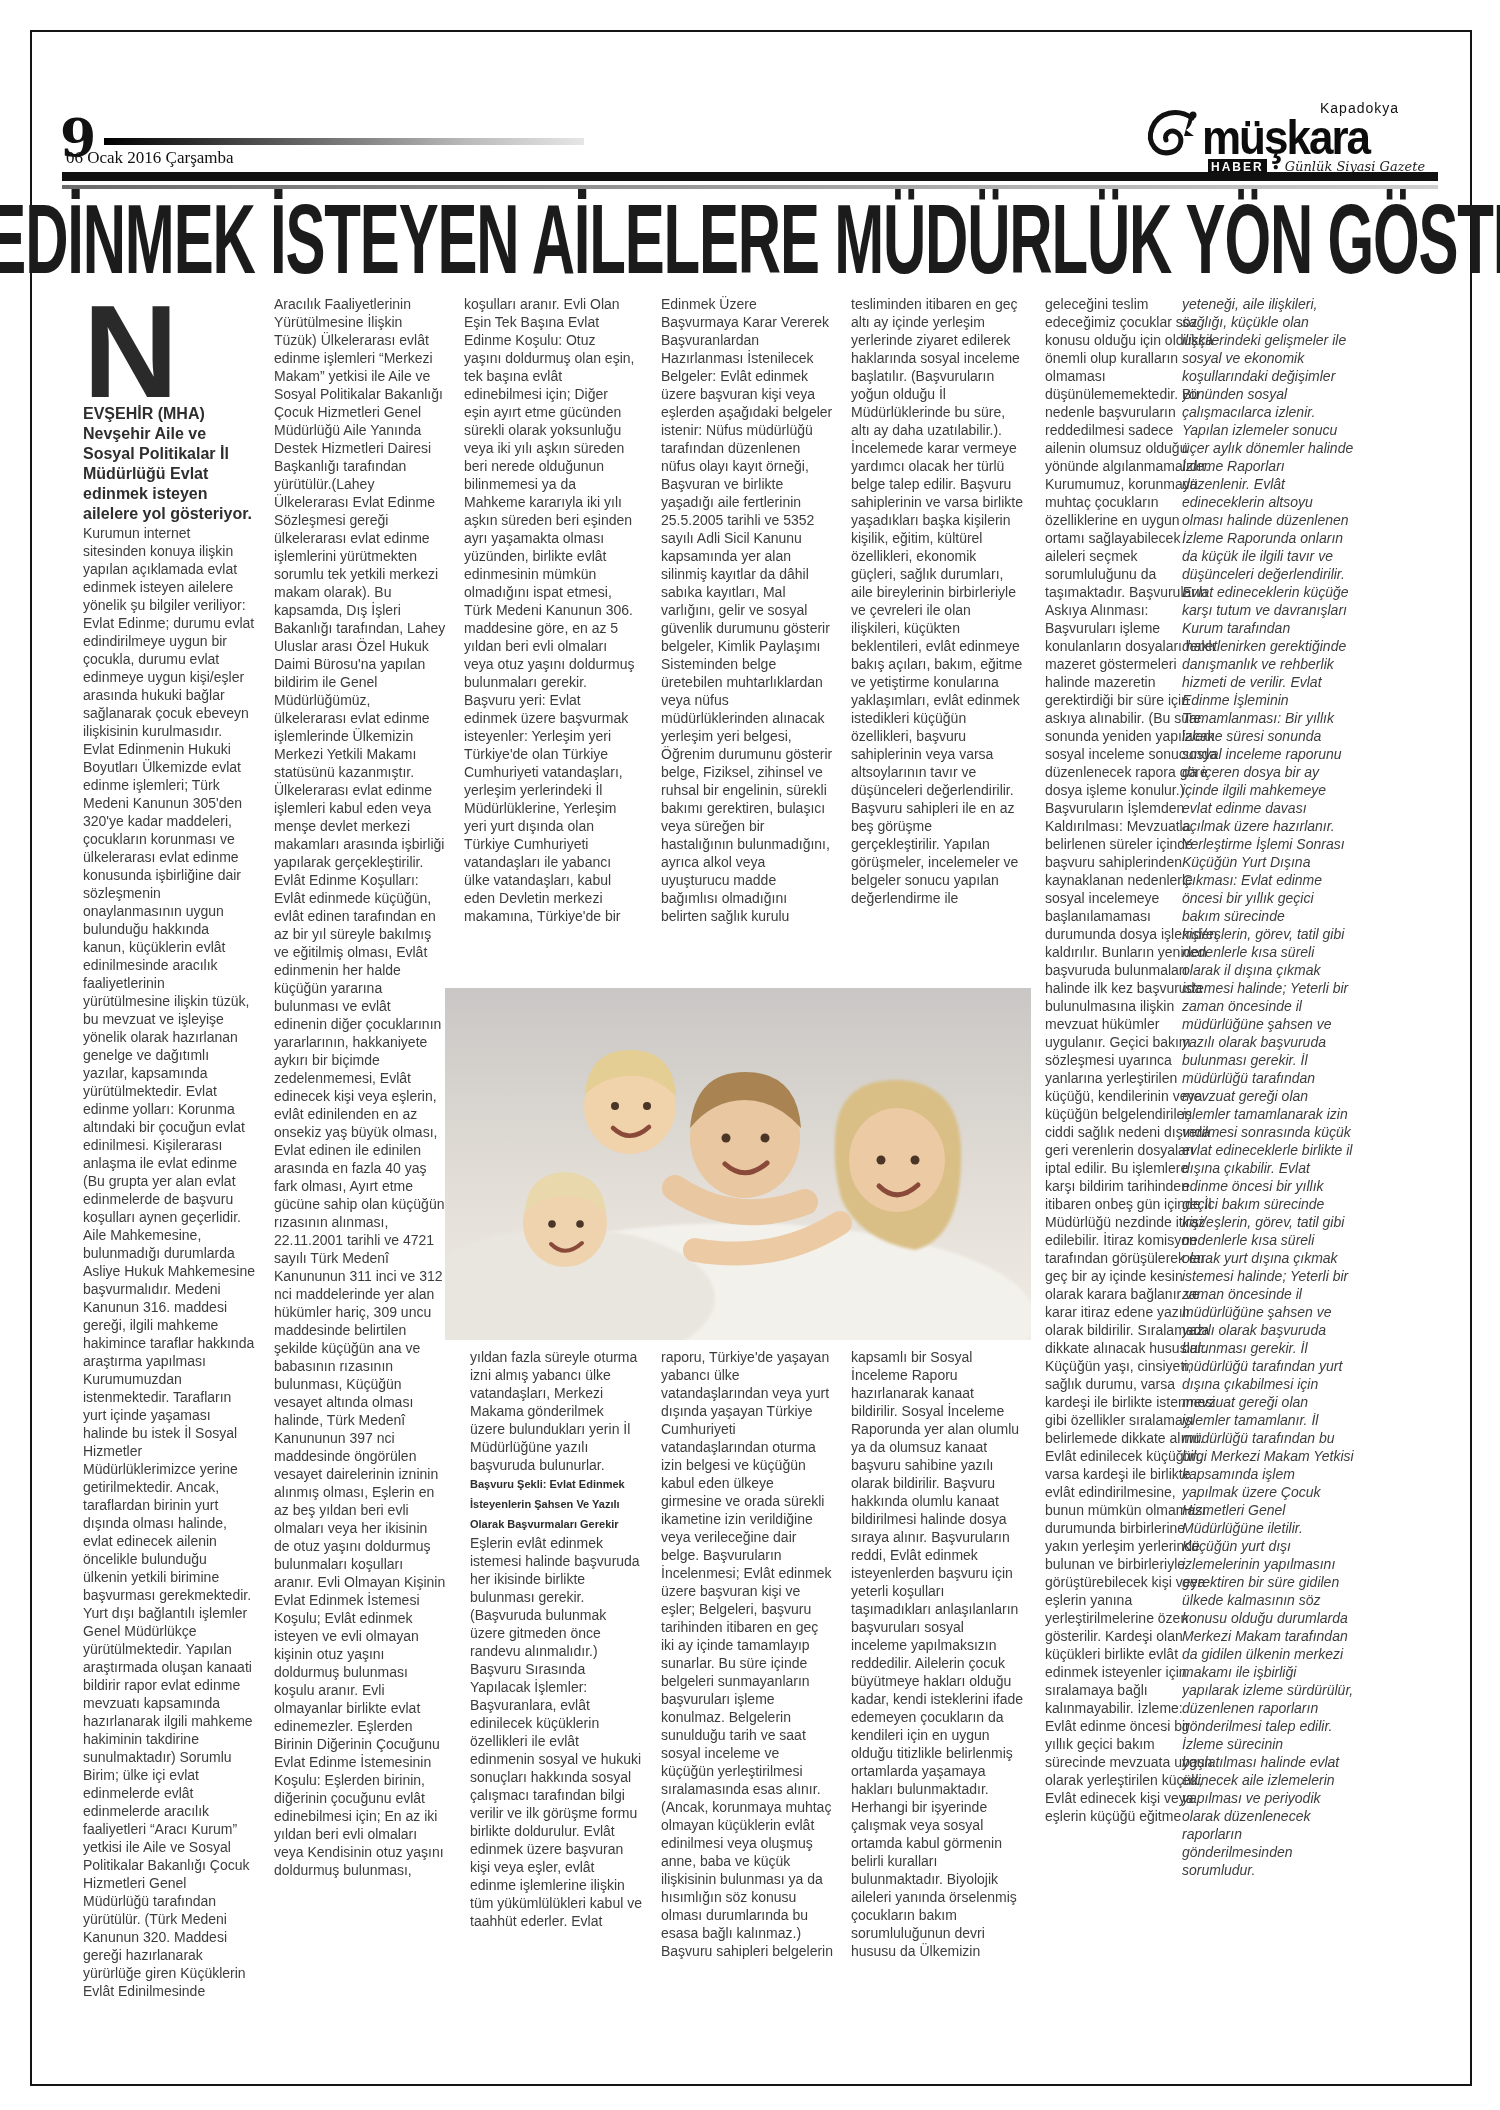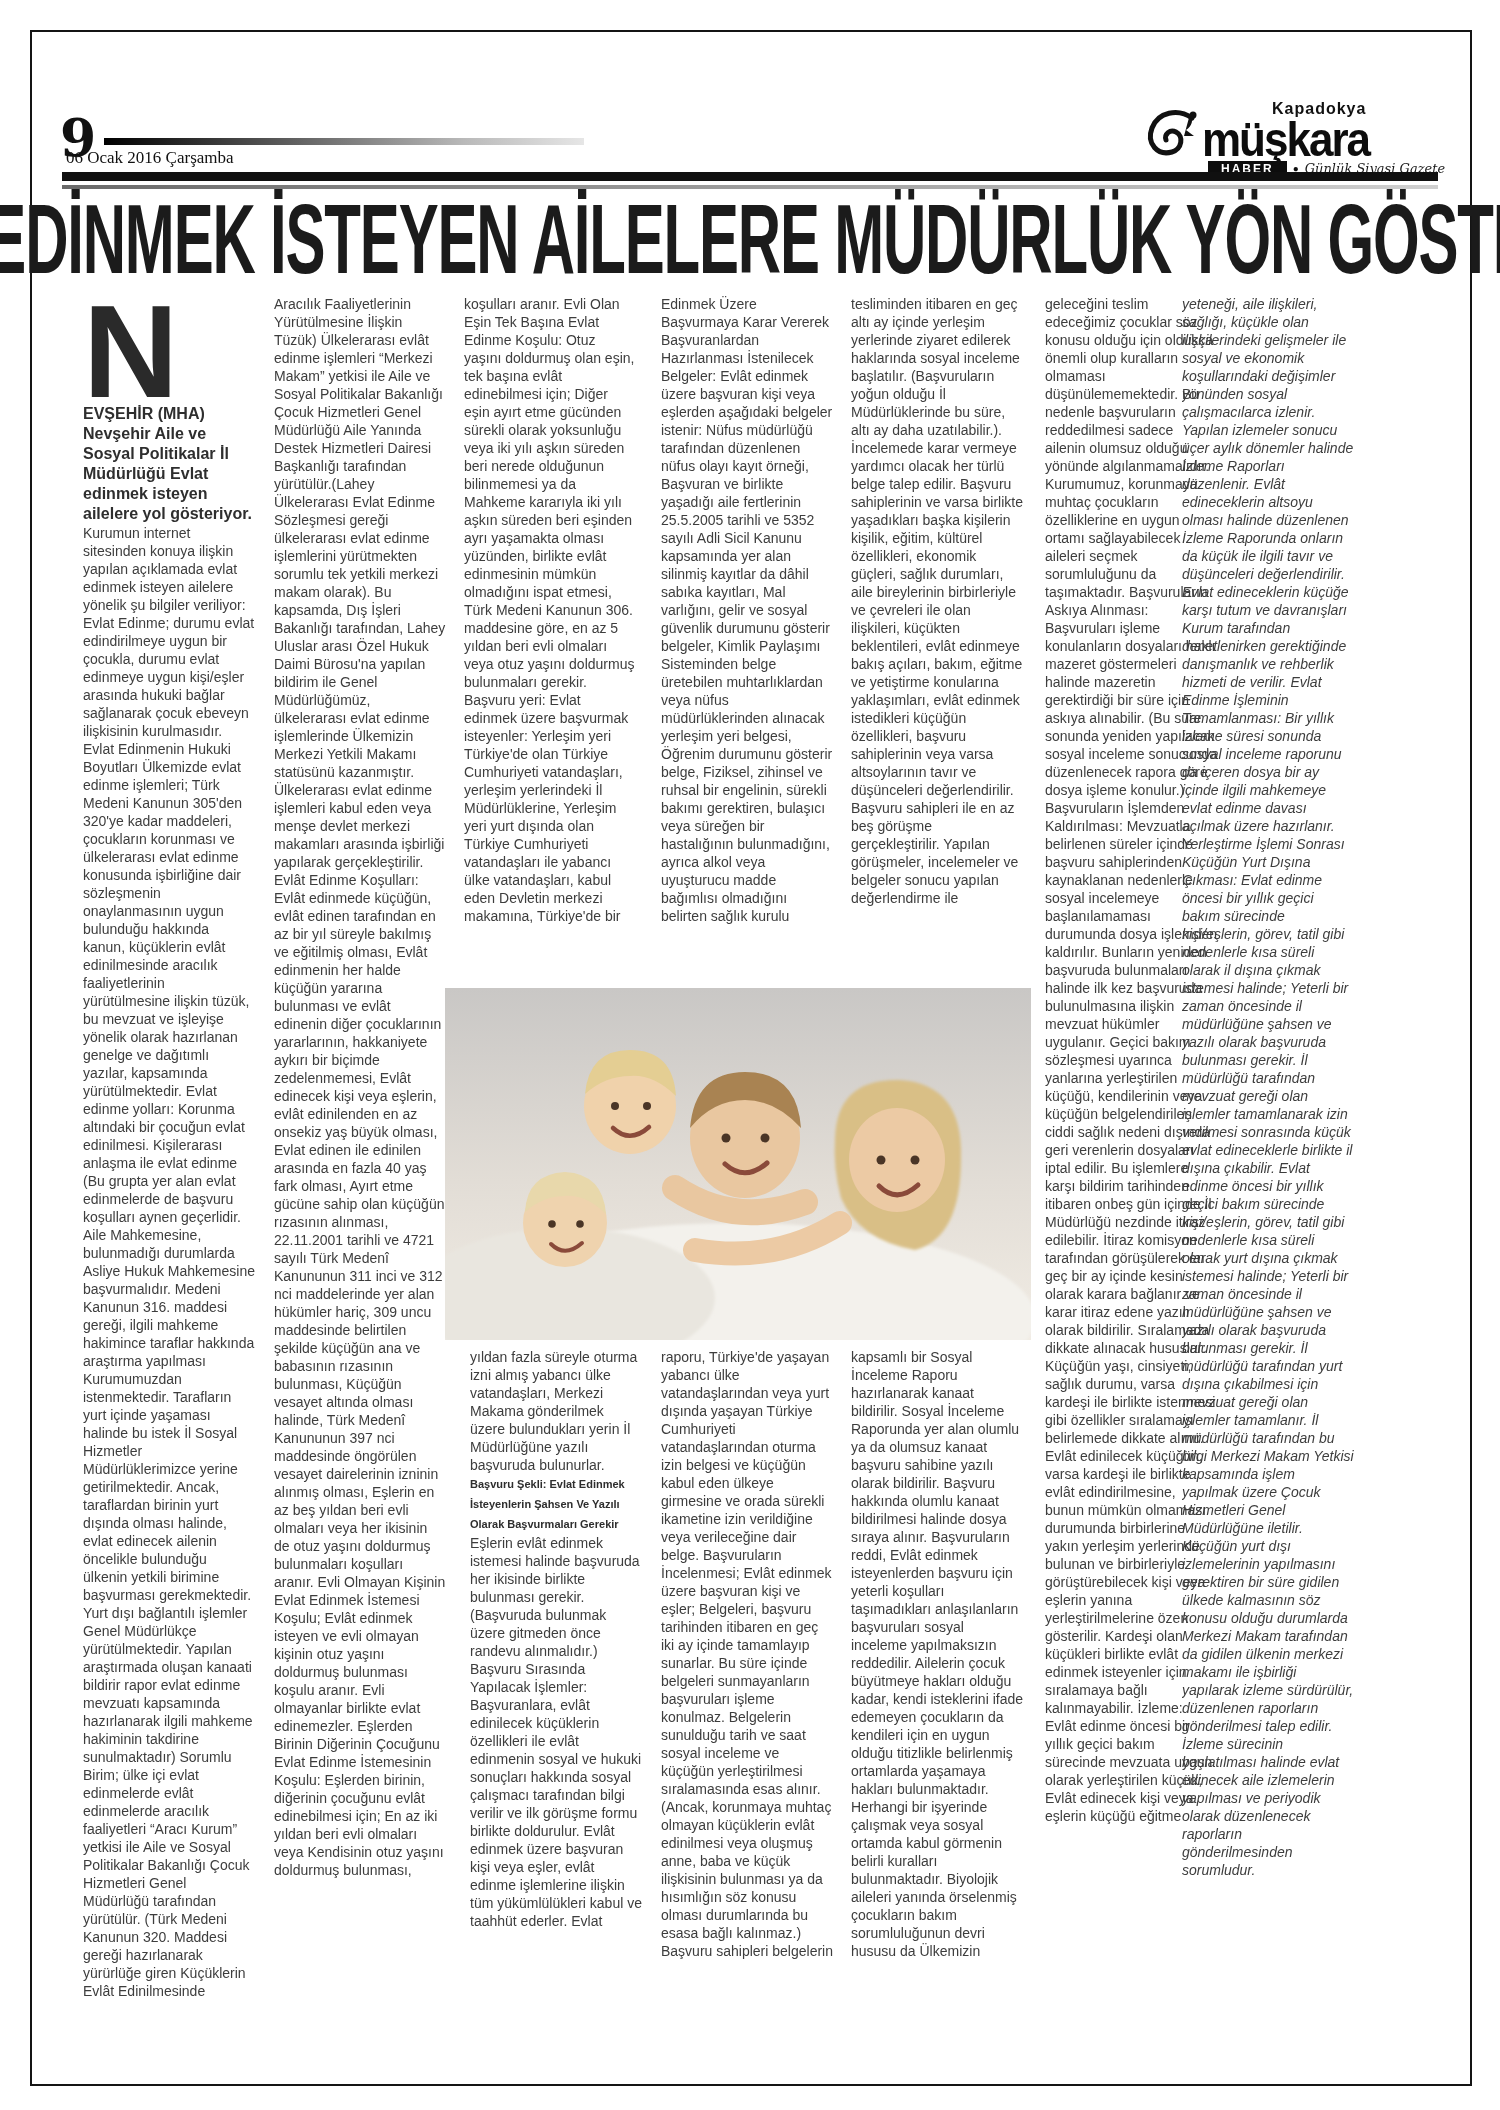--- a/index.html
+++ b/index.html
@@ -14,27 +14,27 @@
              background:linear-gradient(to right,#000 0%,#555 35%,#b9b9b9 75%,#e6e6e6 100%);}
   .date{position:absolute;left:66px;top:148px;font-family:Liberation Serif, serif;
         font-size:17px;color:#111;}
   .mast-center{position:absolute;left:560px;top:126px;width:280px;text-align:center;}
   .site{font-family:"DejaVu Serif",serif;font-size:13px;color:#111;}
   .section{font-family:"DejaVu Serif",serif;font-weight:bold;font-size:40px;color:#161616;
            letter-spacing:1px;transform:scale(.92,1.12);transform-origin:center top;line-height:1;}
   .logo{position:absolute;left:1140px;top:112px;width:320px;height:60px;}
   .swirl{position:absolute;left:0;top:-6px;}
   .logo-txt{position:absolute;left:62px;top:-12px;width:250px;text-align:left;}
-  .logo-region{display:block;font-size:16px;font-weight:bold;color:#111;
-               letter-spacing:1px;margin-left:70px;}
+  .logo-region{display:block;font-size:14px;font-weight:normal;color:#111;
+               letter-spacing:1px;margin-left:118px;}
   .logo-name{display:block;font-size:44px;font-weight:bold;letter-spacing:-2px;
              color:#0d0d0d;line-height:.9;transform:scaleY(1.08);transform-origin:left top;}
   .logo-sub{margin-top:3px;display:flex;align-items:center;gap:6px;margin-left:6px;}
   .haber-box{background:#0d0d0d;color:#fff;font-size:12px;font-weight:bold;
-             letter-spacing:2px;padding:1px 13px;}
+             letter-spacing:2px;padding:1px 3px;}
   .logo-dot{font-size:10px;color:#0d0d0d;}
   .slogan{font-family:"DejaVu Serif",serif;font-style:italic;font-size:13px;color:#1a1a1a;}
   .bar-thick{position:absolute;left:62px;top:172px;width:1376px;height:9px;background:#101010;}
   .bar-thin{position:absolute;left:62px;top:185px;width:1376px;height:4px;
             background:linear-gradient(to right,#6a6a6a,#cfcfcf);}
   
   .headline{position:absolute;left:0;top:194px;width:1500px;height:96px;margin:0;
             display:flex;justify-content:center;align-items:flex-start;overflow:visible;}
   .headline span{display:inline-block;white-space:nowrap;font-weight:bold;color:#1b1b1b;
             font-size:100px;line-height:.92;letter-spacing:-2px;

